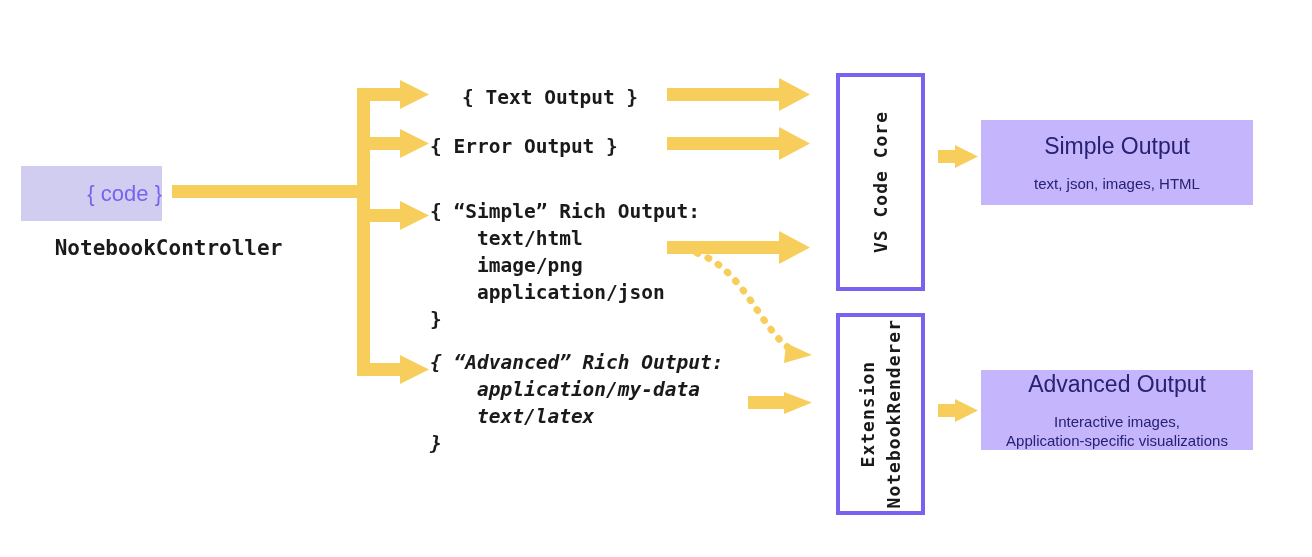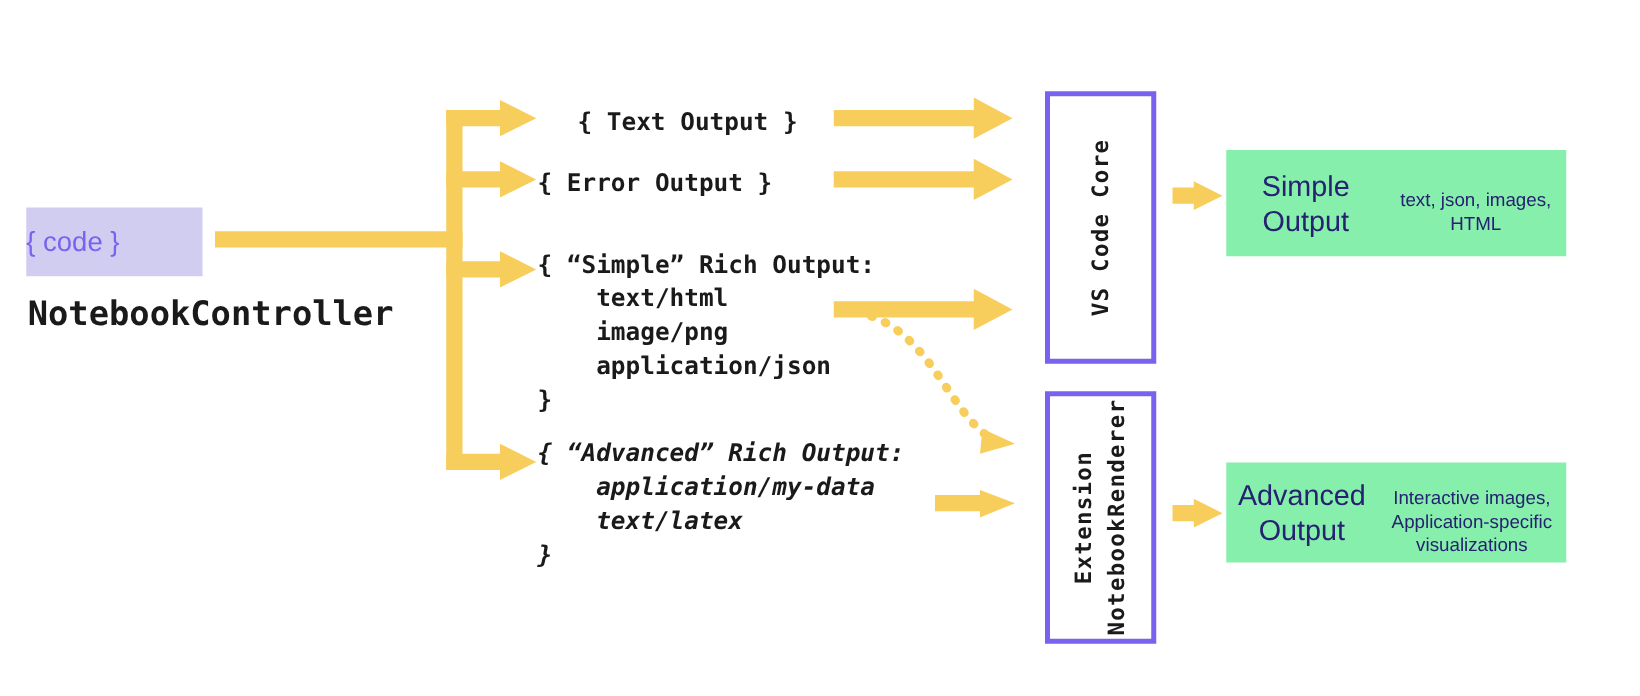--- a/index.html
+++ b/index.html
@@ -29,36 +29,36 @@
   
   .code-box {
     position: absolute;
     left: 21px;
     top: 166px;
     width: 141px;
     height: 55px;
     background: #d0cdf0;
     display: flex;
     align-items: center;
-    justify-content: flex-start;
+    justify-content: flex-end;
   }
   .code-box-label {
     color: #7a61ef;
     font-size: 22px;
     font-family: "Liberation Sans", sans-serif;
   }
   .controller-label {
     position: absolute;
     left: 21px;
     top: 236px;
     width: 295px;
     text-align: center;
     font-family: "DejaVu Sans Mono", monospace;
     font-weight: bold;
-    font-size: 27px;
+    font-size: 21px;
     color: #1a1a1a;
     letter-spacing: 0px;
   }
 
   
   .mono-block {
     position: absolute;
     left: 430px;
     font-family: "DejaVu Sans Mono", monospace;
     font-weight: bold;
@@ -105,22 +105,23 @@
     text-align: center;
     line-height: 26px;
     white-space: pre-line;
   }
 
   
   .out-card {
     position: absolute;
     left: 981px;
     width: 272px;
-    background: #86efac;
+    background: #c4b5fd;
     display: flex;
+    flex-direction: column;
     align-items: center;
     justify-content: center;
     text-align: center;
   }
   #simple-output-card   { top: 120px; height: 85px; }
   #advanced-output-card { top: 370px; height: 80px; }
   .out-title {
     color: #262171;
     font-size: 23px;
     font-family: "Liberation Sans", sans-serif;

